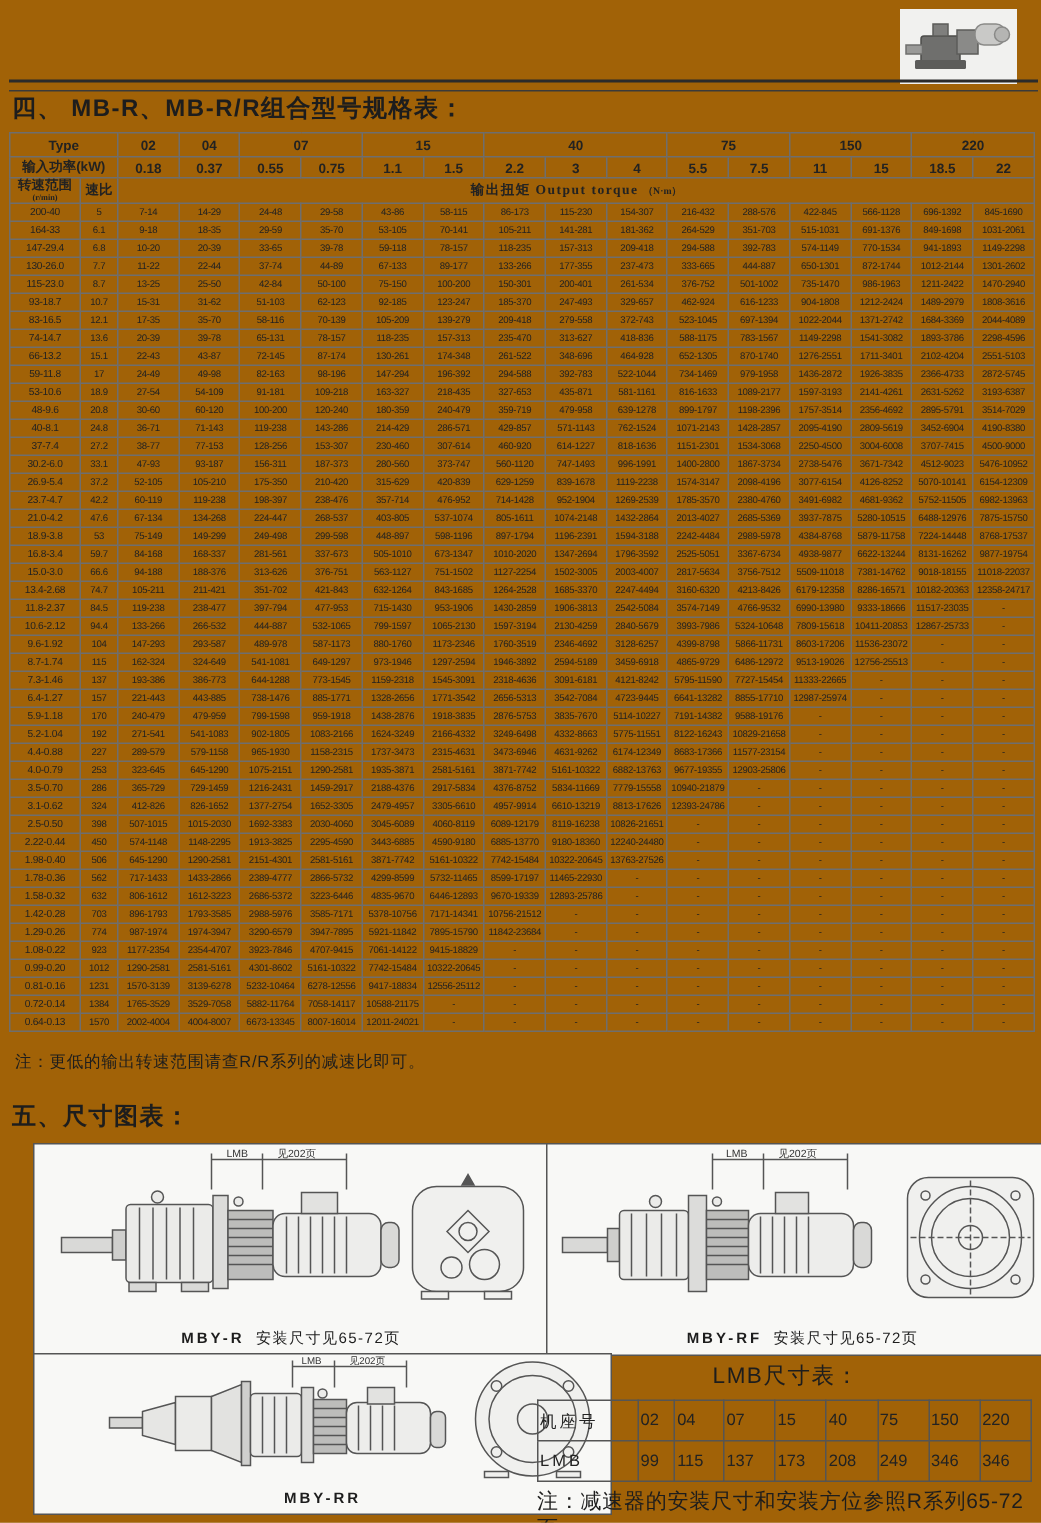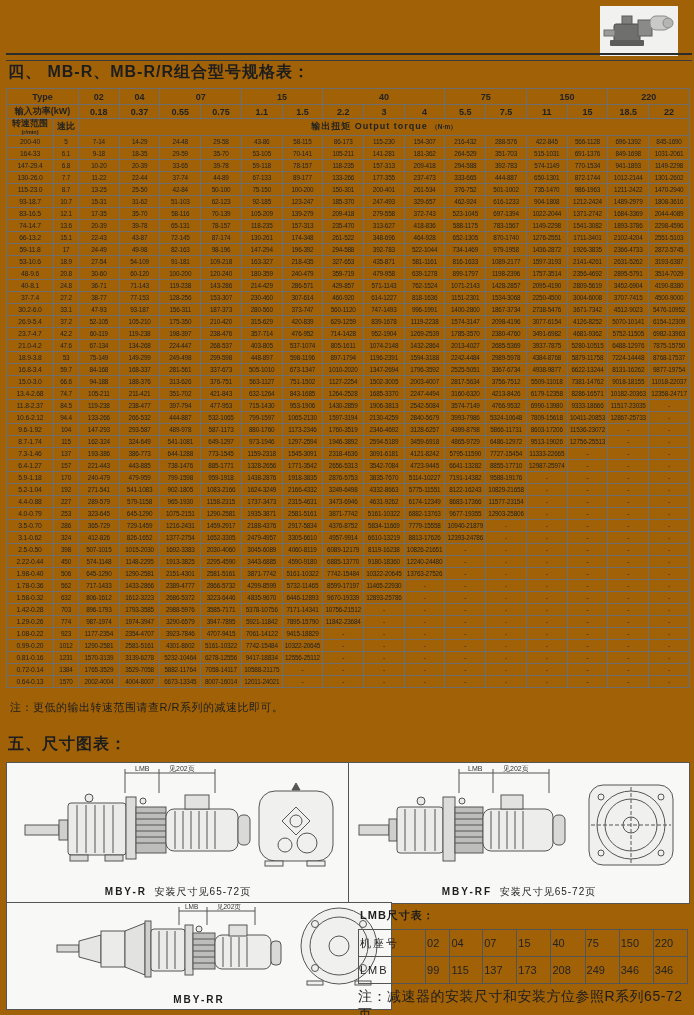--- a/index.html
+++ b/index.html
@@ -12,41 +12,41 @@
            border-top:2px solid #2b2b2b;border-bottom:1px solid #3a3a3a;}
   .title4{position:absolute;left:8px;top:62px;font-size:16px;font-weight:bold;letter-spacing:1px;}
   
   .spec-wrap{position:absolute;left:6px;right:4px;top:88px;}
   table.spec{width:100%;border-collapse:collapse;table-layout:fixed;}
   table.spec th,table.spec td{border:1px solid #6e6e6e;padding:0;text-align:center;
       white-space:nowrap;overflow:hidden;color:#222;}
   table.spec thead th{font-size:9px;font-weight:bold;}
   tr.type-row th{height:15px;}
   tr.power-row th{height:13px;font-weight:normal;font-size:8.5px;margin-left:20px;}
-  tr.tq-row th{height:15px;}
+  tr.tq-row th{height:15px;font-family:Liberation Serif, serif;}
   th.speedh{font-size:6.5px;font-weight:normal;line-height:1.1;}
   th.speedh .unit{font-size:5.5px;}
   th.ratioh{font-size:7.5px;font-weight:normal;}
   th.tqh{font-size:10px;font-weight:normal;letter-spacing:1px;}
   th.tqh .nm{font-size:6.5px;letter-spacing:0;}
   table.spec tbody td{height:11px;font-size:6.4px;line-height:11px;letter-spacing:-0.2px;}
   table.spec tbody td.speedc{font-size:6.8px;}
   col.c-speed{width:47px;} col.c-ratio{width:25px;}
   .note4{position:absolute;left:10px;top:700px;font-size:11px;letter-spacing:0.5px;}
   .title5{position:absolute;left:8px;top:734px;font-size:16px;font-weight:bold;letter-spacing:1px;}
   
   .figs{position:absolute;left:6px;right:6px;top:762px;height:246px;}
-  .fig-cell{position:absolute;border:1px solid #555;background:#f8f8f6;}
+  .fig-cell{position:absolute;border:1px solid #555;background:#f8f8f6;margin-left:16px;}
   .fig-tl{left:0;top:0;width:342px;height:140px;}
   .fig-tr{left:342px;top:0;width:340px;height:140px;}
   .fig-bl{left:0;top:140px;width:342px;height:106px;padding-left:42px;}
   .fig-br{position:absolute;left:352px;top:140px;width:330px;height:106px;}
   .fig-cap{position:absolute;left:0;right:0;bottom:4px;text-align:center;font-size:10px;letter-spacing:1px;}
   .fig-cap b{font-weight:bold;letter-spacing:2px;}
-  .lmb-title{font-size:11px;font-weight:bold;margin:6px 0 6px 2px;letter-spacing:1px;}
+  .lmb-title{font-size:15px;font-weight:normal;margin:6px 0 6px 2px;letter-spacing:1px;text-align:center;}
   table.lmb{border-collapse:collapse;width:100%;}
   table.lmb td{border:1px solid #555;font-size:11px;height:24px;color:#222;}
   td.lmb-label{font-size:11px;letter-spacing:2px;}
   .note5{font-size:14px;margin-top:4px;letter-spacing:0.5px;}
   svg text{font-family:"Liberation Sans","DejaVu Sans",sans-serif;}
 </style>
 </head>
 <body>
 
 <div class="page">

